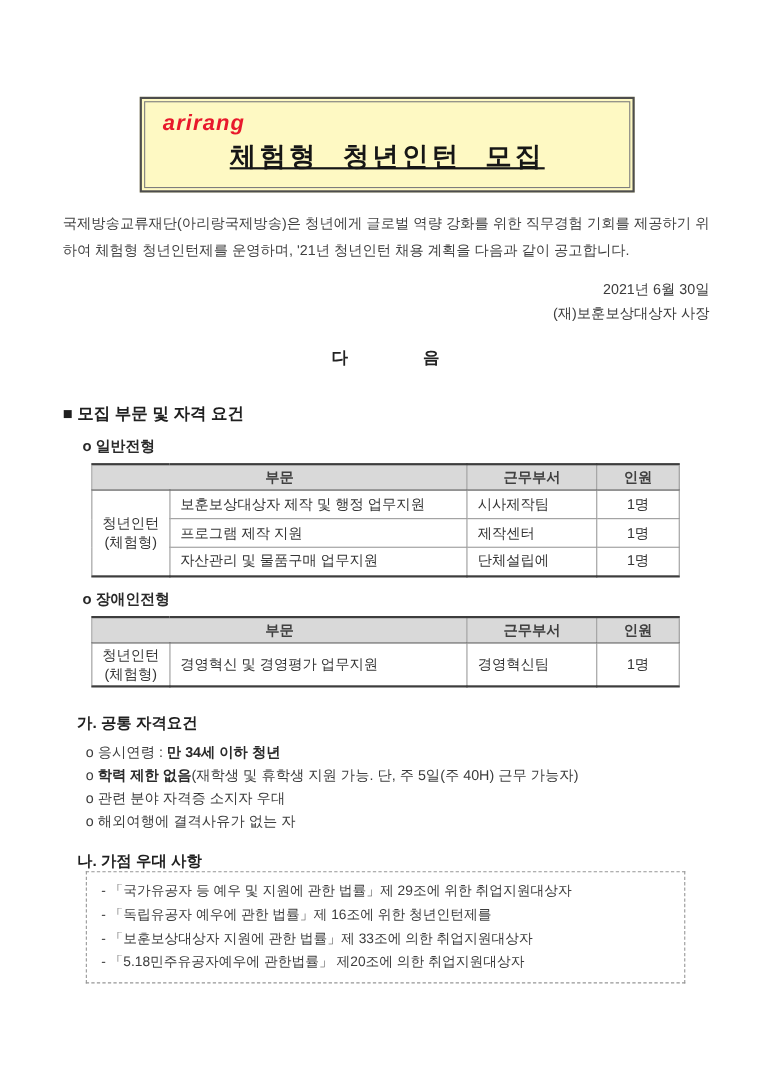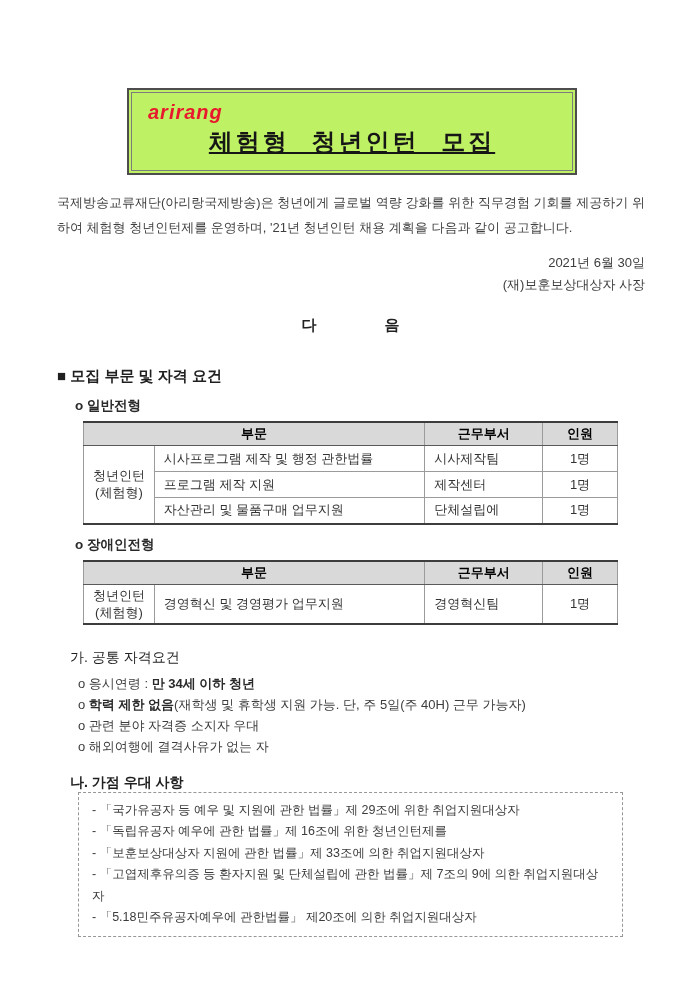--- a/index.html
+++ b/index.html
@@ -7,21 +7,21 @@
   body {
     width: 700px; height: 990px; overflow: hidden;
     font-family: "Liberation Sans", "DejaVu Sans", sans-serif;
     color: #3c3c3c;
   }
   .page { padding: 88px 55px 0 57px; width: 700px; height: 990px; }
 
   
   .header-box-outer {
     width: 450px; margin-left: 70px;
-    border: 2px solid #4d4d4d; padding: 2px; background: #bef264;
+    border: 2px solid #4d4d4d; padding: 2px; background: #fef9c3;
   }
   .header-box-inner { border: 1px solid #7d7d7d; padding: 8px 16px 12px; }
   .logo {
     font-size: 20px; font-weight: bold; font-style: italic;
     letter-spacing: 1px; color: #e8192c;
   }
   .doc-title {
     text-align: center; font-size: 24px; font-weight: bold; color: #161616;
     letter-spacing: 3px; word-spacing: 12px; margin-top: 2px; text-decoration: underline;
   }
@@ -43,31 +43,31 @@
 
   
   table.recruit {
     border-collapse: collapse; margin-left: 26px; width: 535px;
     font-size: 13px; color: #333;
     border-top: 2px solid #3d3d3d; border-bottom: 2px solid #3d3d3d;
   }
   table.recruit th, table.recruit td { border: 1px solid #9b9b9b; padding: 3px 9px; }
   table.recruit thead th {
     background: #d9d9d9; font-weight: bold; text-align: center;
-    height: 23px; color: #000000; border-bottom: 1px solid #5a5a5a; padding: 2px 18px;
+    height: 23px; color: #404040; border-bottom: 1px solid #5a5a5a; padding: 2px 18px;
   }
   table.recruit tbody tr { height: 26px; }
   table.recruit td.group { text-align: center; padding: 2px 2px; line-height: 17px; }
   table.recruit td.count { text-align: center; }
   .col-group { width: 71px; } .col-part { width: 271px; }
   .col-dept { width: 118px; } .col-count { width: 75px; }
   table.recruit.disabled tbody tr { height: 33px; }
 
   
-  .ga-title { margin: 24px 0 0 13px; font-size: 14px; font-weight: normal; color: #1f1f1f; }
+  .ga-title { margin: 24px 0 0 13px; font-size: 14px; font-weight: bold; color: #1f1f1f; }
   .req-list { list-style: none; margin-top: 6px; padding-left: 21px; font-size: 13px; line-height: 21px; color: #3c3c3c; }
   .req-list .b { font-weight: bold; color: #2a2a2a; }
 
   
   .na-title { margin: 17px 0 0 13px; font-size: 14px; font-weight: bold; color: #1f1f1f; }
   .na-sub { margin: 9px 0 8px 18px; font-size: 13.5px; font-weight: bold; color: #2a2a2a; }
   .dashed-box {
     margin-left: 21px; width: 545px;
     border: 1px dashed #979797; padding: 7px 13px;
     font-size: 12.5px; line-height: 21.5px; color: #3c3c3c;
@@ -111,21 +111,21 @@
         <th>근무부서</th>
         <th>인원</th>
       </tr>
     </thead>
     <tbody>
       <tr>
         <td class="group" rowspan="3">
           <div>청년인턴</div>
           <div>(체험형)</div>
         </td>
-        <td>시사프로그램 제작 및 행정 관한법률</td>
+        <td>보훈보상대상자 제작 및 행정 업무지원</td>
         <td>시사제작팀</td>
         <td class="count">1명</td>
       </tr>
       <tr>
         <td>프로그램 제작 지원</td>
         <td>제작센터</td>
         <td class="count">1명</td>
       </tr>
       <tr>
         <td>자산관리 및 물품구매 업무지원</td>
@@ -171,17 +171,16 @@
     <li><span>o 관련 분야 자격증 소지자 우대</span><span class="b"></span><span></span></li>
     <li><span>o 해외여행에 결격사유가 없는 자</span><span class="b"></span><span></span></li>
   </ul>
 
   <h3 class="na-title">나. 가점 우대 사항</h3>
 
   <div class="dashed-box">
     <div class="box-line">- 「국가유공자 등 예우 및 지원에 관한 법률」제 29조에 위한 취업지원대상자</div>
     <div class="box-line">- 「독립유공자 예우에 관한 법률」제 16조에 위한 청년인턴제를</div>
     <div class="box-line">- 「보훈보상대상자 지원에 관한 법률」제 33조에 의한 취업지원대상자</div>
-    <div class="box-line">- 「고엽제후유의증 등 환자지원 및 단체설립에 관한 법률」제 7조의 9에 의한 취업지원대상자</div>
     <div class="box-line">- 「5.18민주유공자예우에 관한법률」 제20조에 의한 취업지원대상자</div>
   </div>
 
 </div>
 
 </body></html>

